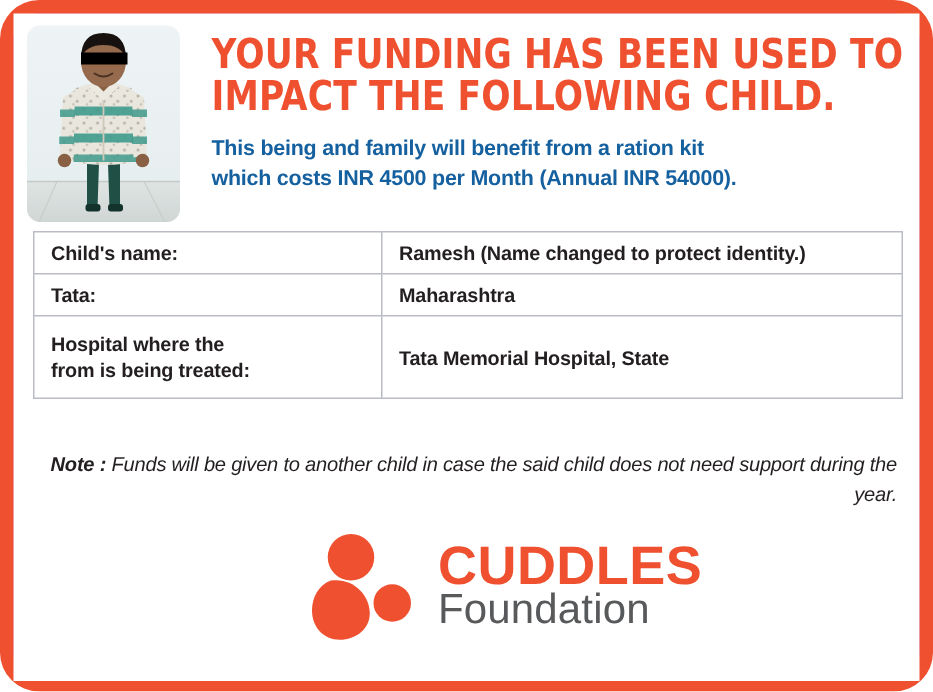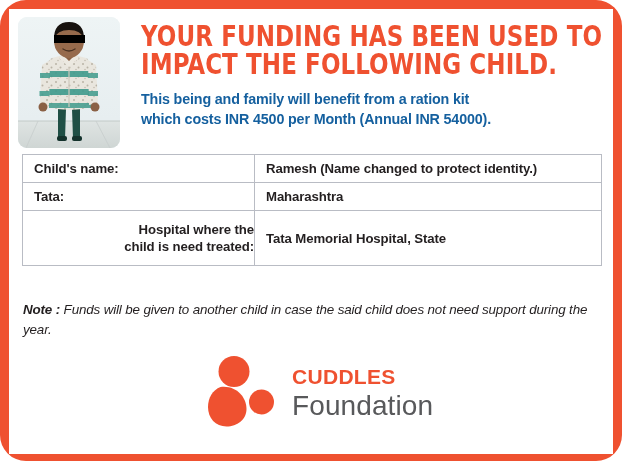--- a/index.html
+++ b/index.html
@@ -104,55 +104,56 @@
   }
   .info-table td.k {
     width: 220px;
     font-weight: bold;
     letter-spacing: -0.1px;
   }
   .info-table td.v {
     letter-spacing: -0.1px;
   }
   .info-table tr.tall td { height: 42px; }
-  .info-table tr.tall td.k { line-height: 17.5px; text-align: right; }
+  .info-table tr.tall td.k { line-height: 17.5px; }
 
   
   .note {
     position: absolute;
     left: 14px;
     top: 291px;
     width: 575px;
     font-family: "Liberation Sans", sans-serif;
     font-style: italic;
     font-size: 13.4px;
     line-height: 20px;
     color: #231f20;
     letter-spacing: -0.15px;
+    text-align: right;
   }
   .note b { font-weight: bold; font-style: italic; }
 
   
   .logo {
     position: absolute;
     left: 197px;
     top: 345px;
     display: flex;
     align-items: center;
   }
   .logo-mark { width: 76px; height: 74px; display: block; }
   .logo-type {
     margin-left: 10px;
     padding-bottom: 2px;
   }
   .logo-word {
     color: #ef5130;
     font-family: "Liberation Sans", sans-serif;
     font-weight: bold;
-    font-size: 21px;
+    font-size: 36px;
     line-height: 31px;
     letter-spacing: 0.3px;
   }
   .logo-sub {
     color: #58595b;
     font-family: "Liberation Sans", sans-serif;
     font-size: 28px;
     line-height: 26px;
     letter-spacing: 0.1px;
     margin-top: 1px;
@@ -245,21 +246,21 @@
           <td class="k">Child's name:</td>
           <td class="v">Ramesh (Name changed to protect identity.)</td>
         </tr>
         <tr>
           <td class="k">Tata:</td>
           <td class="v">Maharashtra</td>
         </tr>
         <tr class="tall">
           <td class="k">
             <span>Hospital where the</span><br>
-            <span>child is need treated:</span>
+            <span>from is being treated:</span>
           </td>
           <td class="v">Tata Memorial Hospital, State</td>
         </tr>
       </tbody>
     </table>
 
     <div class="note">
       <b>Note :</b><span> Funds will be given to another child in case the said child does not need support during the year.</span>
     </div>
 

